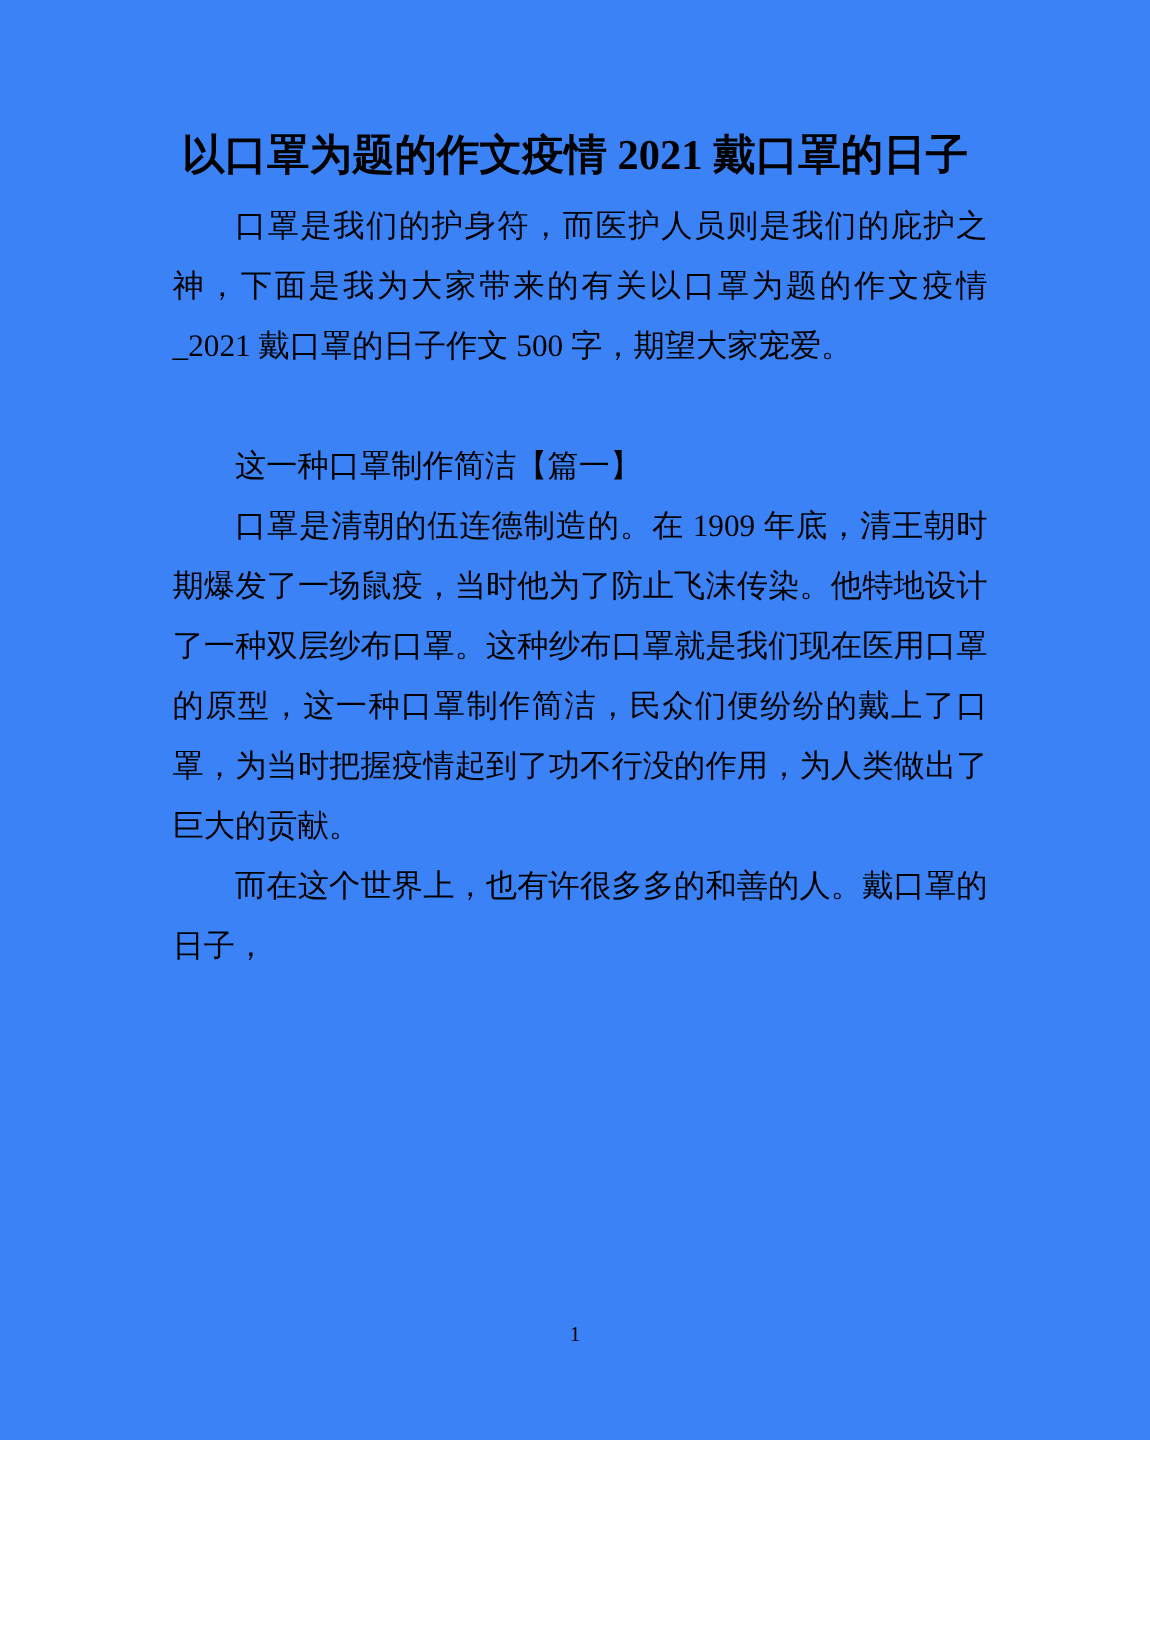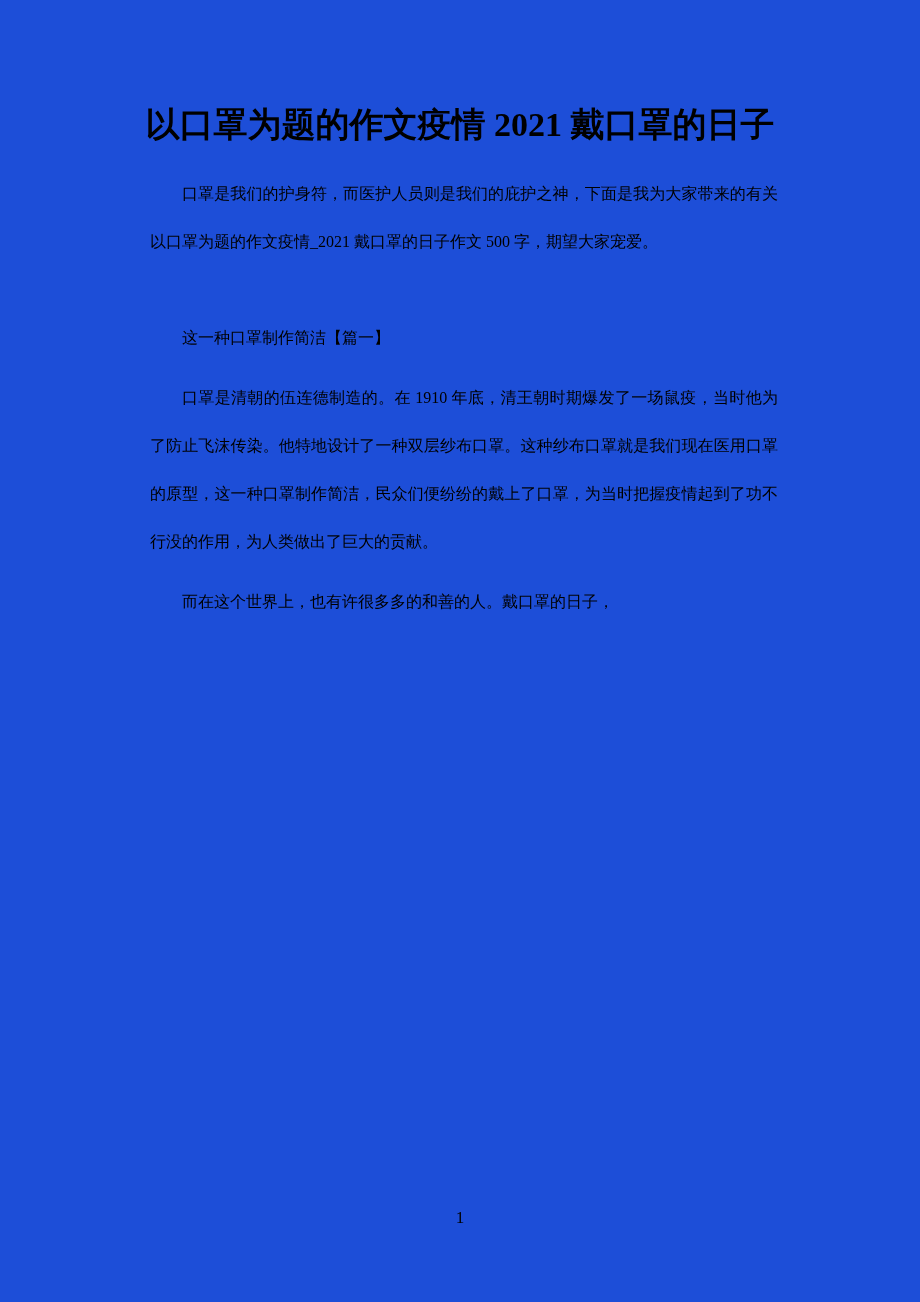--- a/index.html
+++ b/index.html
@@ -3,22 +3,22 @@
   <meta charset="utf-8">
   <style>
     html, body {
       margin: 0;
       padding: 0;
       background: #ffffff;
     }
     .page {
       position: relative;
       width: 920px;
-      height: 1302px;
-      background: #1d4ed8;
+      height: 1152px;
+      background: #3b82f6;
       color: #000000;
       font-family: "Liberation Serif", "DejaVu Serif", serif;
       overflow: hidden;
       box-sizing: border-box;
     }
     .doc-title {
       margin: 0;
       padding: 96px 70px 0 70px;
       text-align: center;
       font-size: 34px;
@@ -27,22 +27,22 @@
       color: #000000;
     }
     .title-line {
       display: block;
       white-space: nowrap;
     }
     .doc-body {
       padding: 5px 130px 0 138px;
     }
     .para {
-      margin: 12px;
-      font-size: 16px;
+      margin: 0;
+      font-size: 25px;
       line-height: 48px;
       text-align: justify;
       text-indent: 2em;
       color: #000000;
     }
     .heading-para {
       margin-top: 48px;
       text-align: left;
     }
     .page-footer {
@@ -61,21 +61,21 @@
 
 <div class="page">
 
   <h1 class="doc-title">
     <span class="title-line">以口罩为题的作文疫情 2021 戴口罩的日子</span>
   </h1>
 
   <div class="doc-body">
     <p class="para">口罩是我们的护身符，而医护人员则是我们的庇护之神，下面是我为大家带来的有关以口罩为题的作文疫情_2021 戴口罩的日子作文 500 字，期望大家宠爱。</p>
     <p class="para heading-para">这一种口罩制作简洁【篇一】</p>
-    <p class="para">口罩是清朝的伍连德制造的。在 1910 年底，清王朝时期爆发了一场鼠疫，当时他为了防止飞沫传染。他特地设计了一种双层纱布口罩。这种纱布口罩就是我们现在医用口罩的原型，这一种口罩制作简洁，民众们便纷纷的戴上了口罩，为当时把握疫情起到了功不行没的作用，为人类做出了巨大的贡献。</p>
+    <p class="para">口罩是清朝的伍连德制造的。在 1909 年底，清王朝时期爆发了一场鼠疫，当时他为了防止飞沫传染。他特地设计了一种双层纱布口罩。这种纱布口罩就是我们现在医用口罩的原型，这一种口罩制作简洁，民众们便纷纷的戴上了口罩，为当时把握疫情起到了功不行没的作用，为人类做出了巨大的贡献。</p>
     <p class="para">而在这个世界上，也有许很多多的和善的人。戴口罩的日子，</p>
   </div>
 
   <div class="page-footer">
     <span>1</span>
   </div>
 
 </div>
 
 </body></html>

